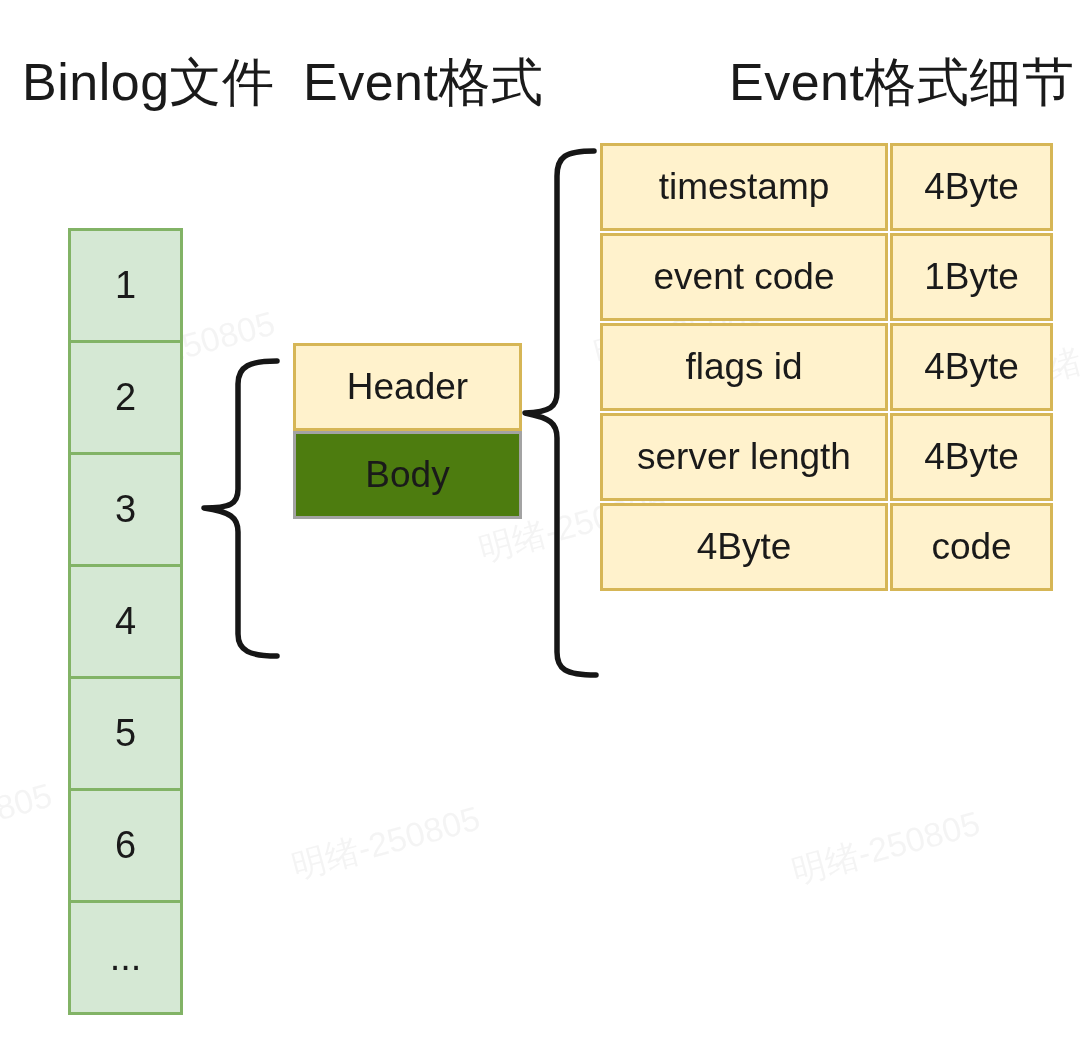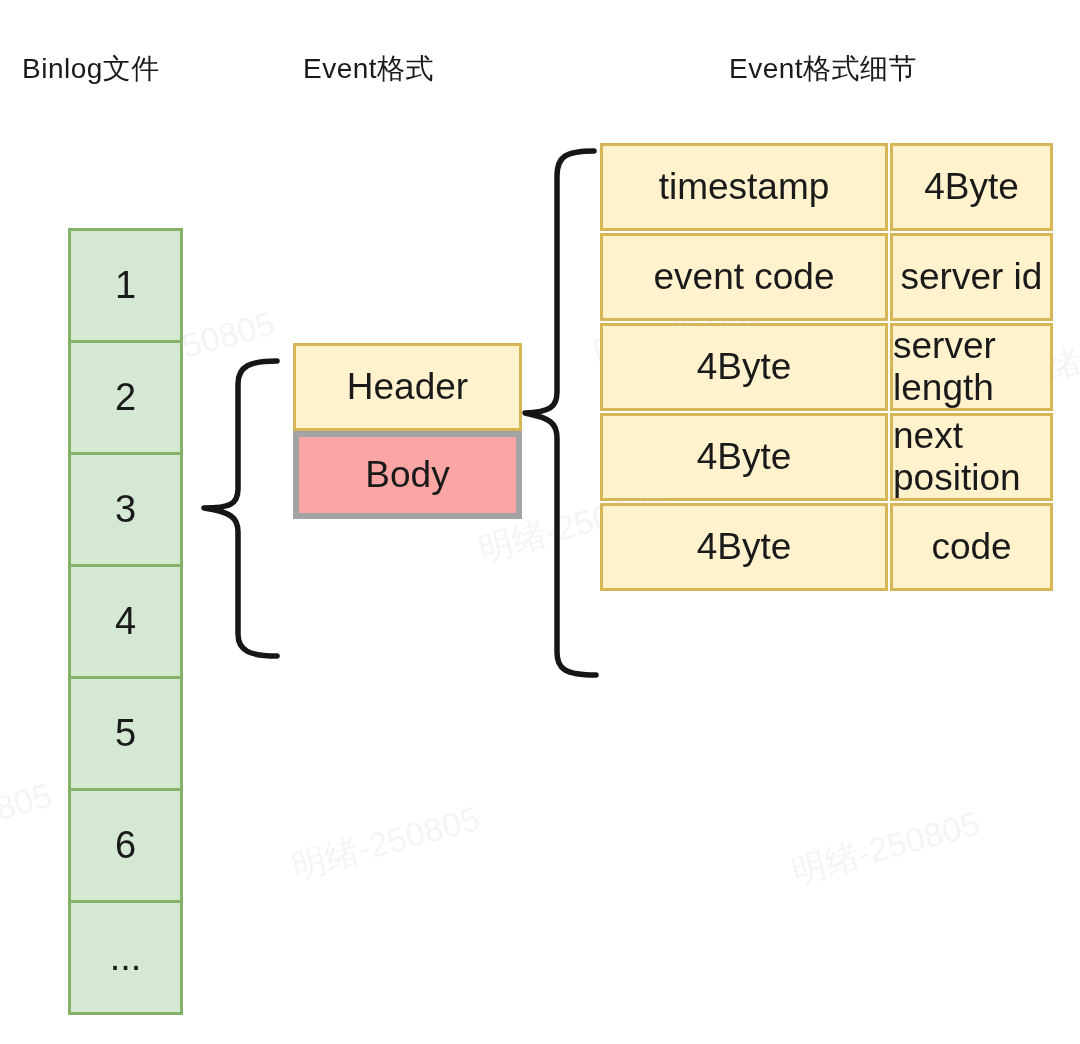--- a/index.html
+++ b/index.html
@@ -23,21 +23,21 @@
     transform: rotate(-15deg);
     transform-origin: left center;
     pointer-events: none;
     user-select: none;
   }
 
   
   .title {
     position: absolute;
     top: 54px;
-    font-size: 28px;
+    font-size: 52px;
     font-weight: 500;
     letter-spacing: 0.5px;
     line-height: 1.1;
   }
   .t-binlog { left: 22px; }
   .t-event  { left: 303px; }
   .t-detail { left: 729px; }
 
   
   .binlog-col {
@@ -71,21 +71,21 @@
   }
   .erow {
     box-sizing: border-box;
     height: 88px;
     display: flex;
     align-items: center;
     justify-content: center;
     font-size: 37px;
   }
   .erow.yellow { background: #fff2cc; border: 3px solid #d6b656; }
-  .erow.blue   { background: #fca5a5; border: 6px solid #a3a3a3; }
+  .erow.blue   { background: #4d7c0f; border: 3px solid #a3a3a3; }
 
   
   .detail-table {
     position: absolute;
     left: 600px;
     top: 143px;
     display: grid;
     grid-template-columns: 288px 163px;
     grid-auto-rows: 88px;
     gap: 2px;
@@ -138,25 +138,25 @@
 
   <div class="event-box">
     <div class="erow yellow">Header</div>
     <div class="erow blue">Body</div>
   </div>
 
   <div class="detail-table">
     <div class="dcell">timestamp</div>
     <div class="dcell">4Byte</div>
     <div class="dcell">event code</div>
-    <div class="dcell">server id</div>
+    <div class="dcell">1Byte</div>
+    <div class="dcell">flags id</div>
     <div class="dcell">4Byte</div>
     <div class="dcell">server length</div>
     <div class="dcell">4Byte</div>
-    <div class="dcell">next position</div>
     <div class="dcell">4Byte</div>
     <div class="dcell">code</div>
   </div>
 
   <svg class="braces" width="1080" height="1044" viewBox="0 0 1080 1044">
 
     <path d="M 277 361
              C 250 361, 238 366, 238 384
              L 238 489
              C 238 504, 230 508, 204 508

